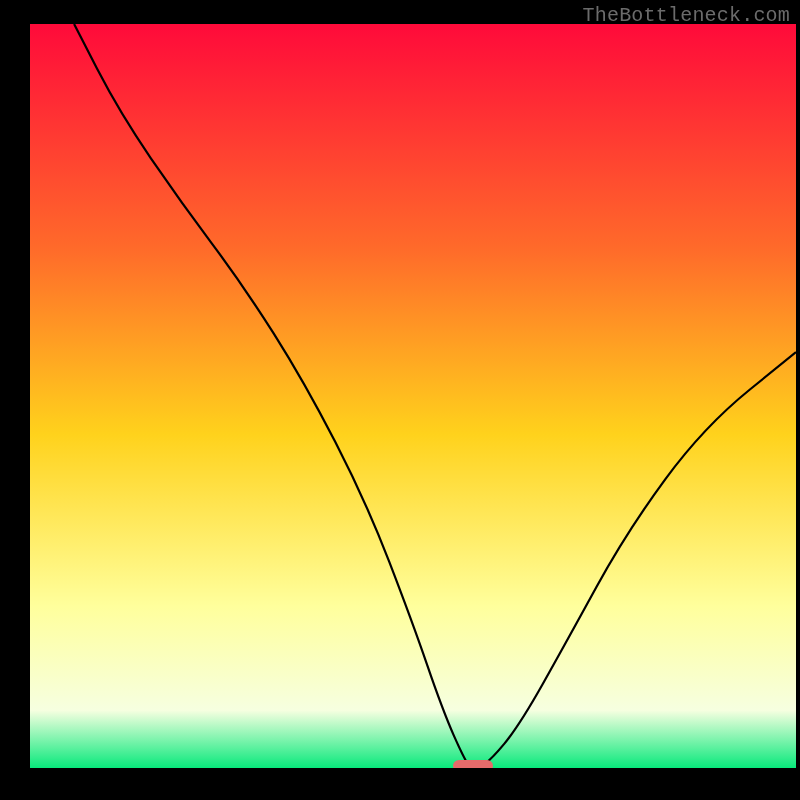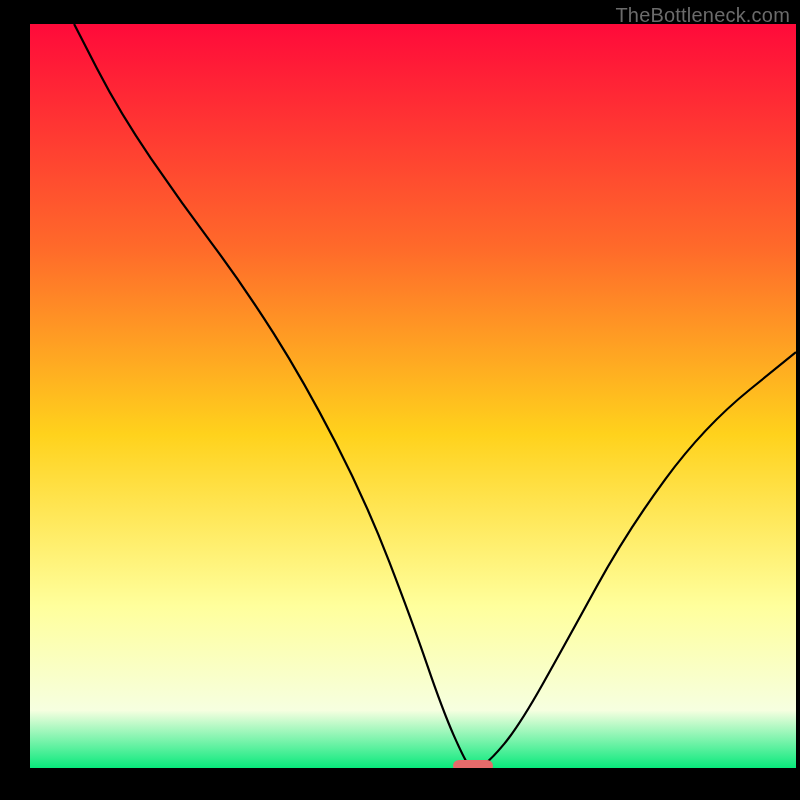--- a/index.html
+++ b/index.html
@@ -9,20 +9,21 @@
     height: 800px;
     background: #000;
     overflow: hidden;
     font-family: Arial, Helvetica, sans-serif;
   }
   .container {
     position: relative;
     width: 800px;
     height: 800px;
     background: #000;
+    font-family: Liberation Mono, monospace;
   }
   .watermark {
     position: absolute;
     top: 4px;
     right: 10px;
     color: #6b6b6b;
     font-size: 20px;
     letter-spacing: 0.2px;
     z-index: 10;
   }

